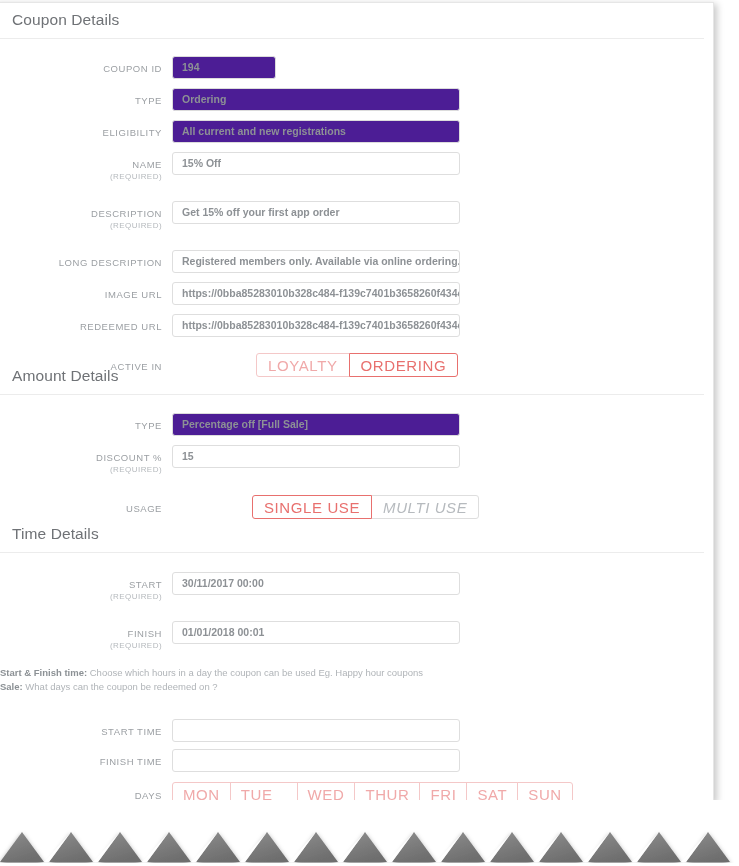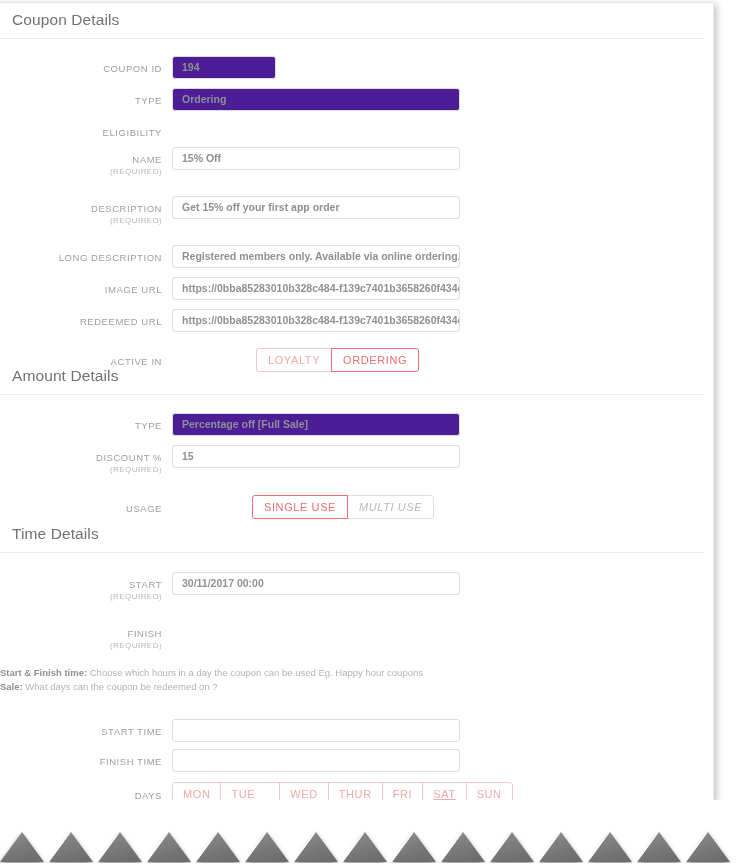--- a/index.html
+++ b/index.html
@@ -107,21 +107,21 @@
   }
   .field.empty { color: #bfc3c7; }
 
   .w-wide  { width: 288px; }
   .w-small { width: 104px; }
 
   
   .seg-wrap { display: flex; padding-top: 1px; }
 
   .seg {
-    font-size: 11px;
+    font-size: 15px;
     letter-spacing: 0.6px;
     text-transform: uppercase;
     padding: 6px 11px 5px 11px;
     border: 1px solid #f4c8c8;
     color: #f0a9a9;
     background: #ffffff;
     cursor: pointer;
     font-family: "Liberation Sans", sans-serif;
     line-height: 11px;
     margin-left: -1px;
@@ -183,20 +183,21 @@
           <div class="label-col">
             <span class="lbl">TYPE</span>
           </div>
           <div class="field disabled w-wide">Ordering</div>
         </div>
 
         <div class="row">
           <div class="label-col">
             <span class="lbl">ELIGIBILITY</span>
           </div>
+          <div class="field disabled w-wide">All current and new registrations</div>
         </div>
 
         <div class="row" style="margin-bottom:18px;">
           <div class="label-col">
             <span class="lbl">NAME</span>
             <span class="lbl-req">(REQUIRED)</span>
           </div>
           <div class="field w-wide">15% Off</div>
         </div>
 
@@ -286,20 +287,21 @@
             <span class="lbl-req">(REQUIRED)</span>
           </div>
           <div class="field w-wide">30/11/2017 00:00</div>
         </div>
 
         <div class="row" style="margin-bottom:14px;">
           <div class="label-col">
             <span class="lbl">FINISH</span>
             <span class="lbl-req">(REQUIRED)</span>
           </div>
+          <div class="field w-wide">01/01/2018 00:01</div>
         </div>
 
         <div class="help">
           <div>
             <b>Start &amp; Finish time:</b><span> Choose which hours in a day the coupon can be used Eg. Happy hour coupons</span>
           </div>
           <div>
             <b>Sale:</b><span> What days can the coupon be redeemed on ?</span>
           </div>
         </div>

